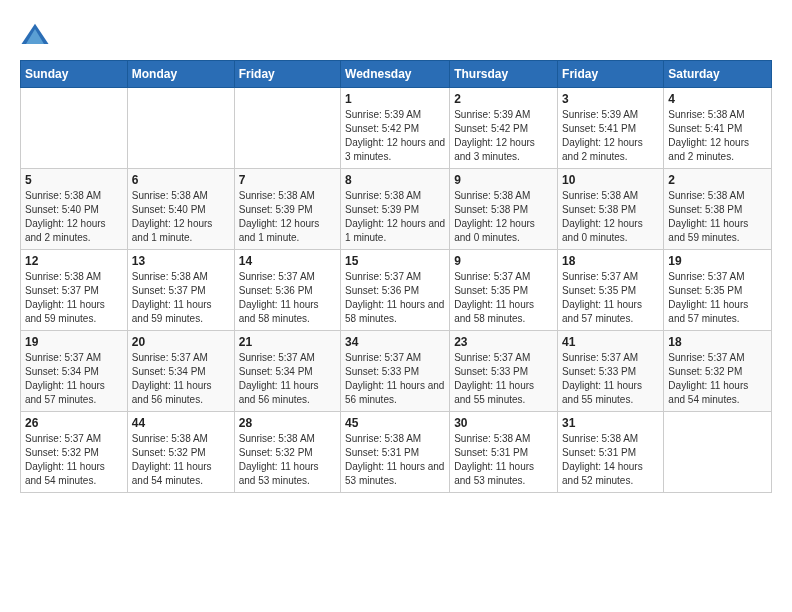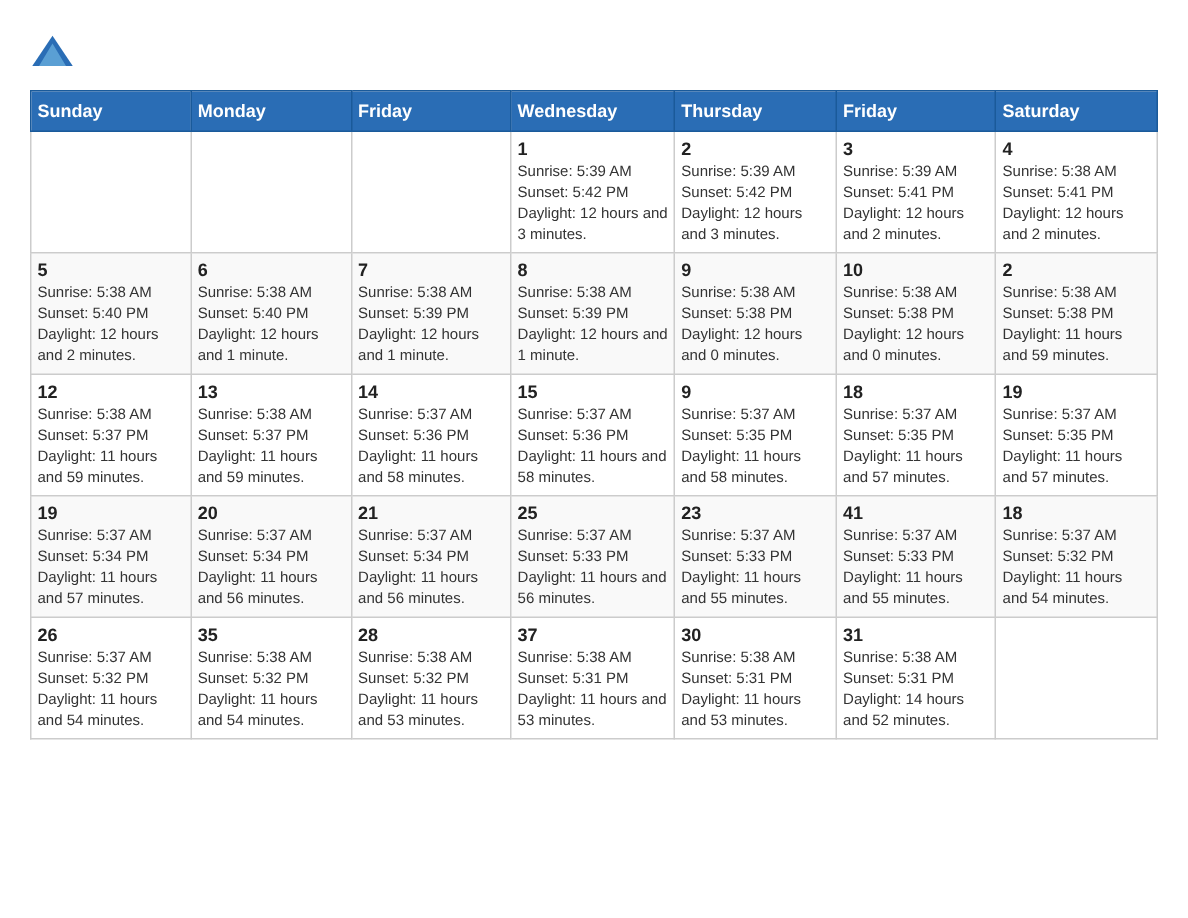--- a/index.html
+++ b/index.html
@@ -256,21 +256,21 @@
           <div class="day-info">Sunset: 5:34 PM</div>
           <div class="day-info">Daylight: 11 hours and 56 minutes.</div>
         </td>
         <td>
           <span class="day-number">21</span>
           <div class="day-info">Sunrise: 5:37 AM</div>
           <div class="day-info">Sunset: 5:34 PM</div>
           <div class="day-info">Daylight: 11 hours and 56 minutes.</div>
         </td>
         <td>
-          <span class="day-number">25</span>
+          <span class="day-number">34</span>
           <div class="day-info">Sunrise: 5:37 AM</div>
           <div class="day-info">Sunset: 5:33 PM</div>
           <div class="day-info">Daylight: 11 hours and 56 minutes.</div>
         </td>
         <td>
           <span class="day-number">23</span>
           <div class="day-info">Sunrise: 5:37 AM</div>
           <div class="day-info">Sunset: 5:33 PM</div>
           <div class="day-info">Daylight: 11 hours and 55 minutes.</div>
         </td>
@@ -288,33 +288,33 @@
         </td>
       </tr>
       <tr>
         <td>
           <span class="day-number">26</span>
           <div class="day-info">Sunrise: 5:37 AM</div>
           <div class="day-info">Sunset: 5:32 PM</div>
           <div class="day-info">Daylight: 11 hours and 54 minutes.</div>
         </td>
         <td>
-          <span class="day-number">35</span>
+          <span class="day-number">44</span>
           <div class="day-info">Sunrise: 5:38 AM</div>
           <div class="day-info">Sunset: 5:32 PM</div>
           <div class="day-info">Daylight: 11 hours and 54 minutes.</div>
         </td>
         <td>
           <span class="day-number">28</span>
           <div class="day-info">Sunrise: 5:38 AM</div>
           <div class="day-info">Sunset: 5:32 PM</div>
           <div class="day-info">Daylight: 11 hours and 53 minutes.</div>
         </td>
         <td>
-          <span class="day-number">37</span>
+          <span class="day-number">45</span>
           <div class="day-info">Sunrise: 5:38 AM</div>
           <div class="day-info">Sunset: 5:31 PM</div>
           <div class="day-info">Daylight: 11 hours and 53 minutes.</div>
         </td>
         <td>
           <span class="day-number">30</span>
           <div class="day-info">Sunrise: 5:38 AM</div>
           <div class="day-info">Sunset: 5:31 PM</div>
           <div class="day-info">Daylight: 11 hours and 53 minutes.</div>
         </td>

